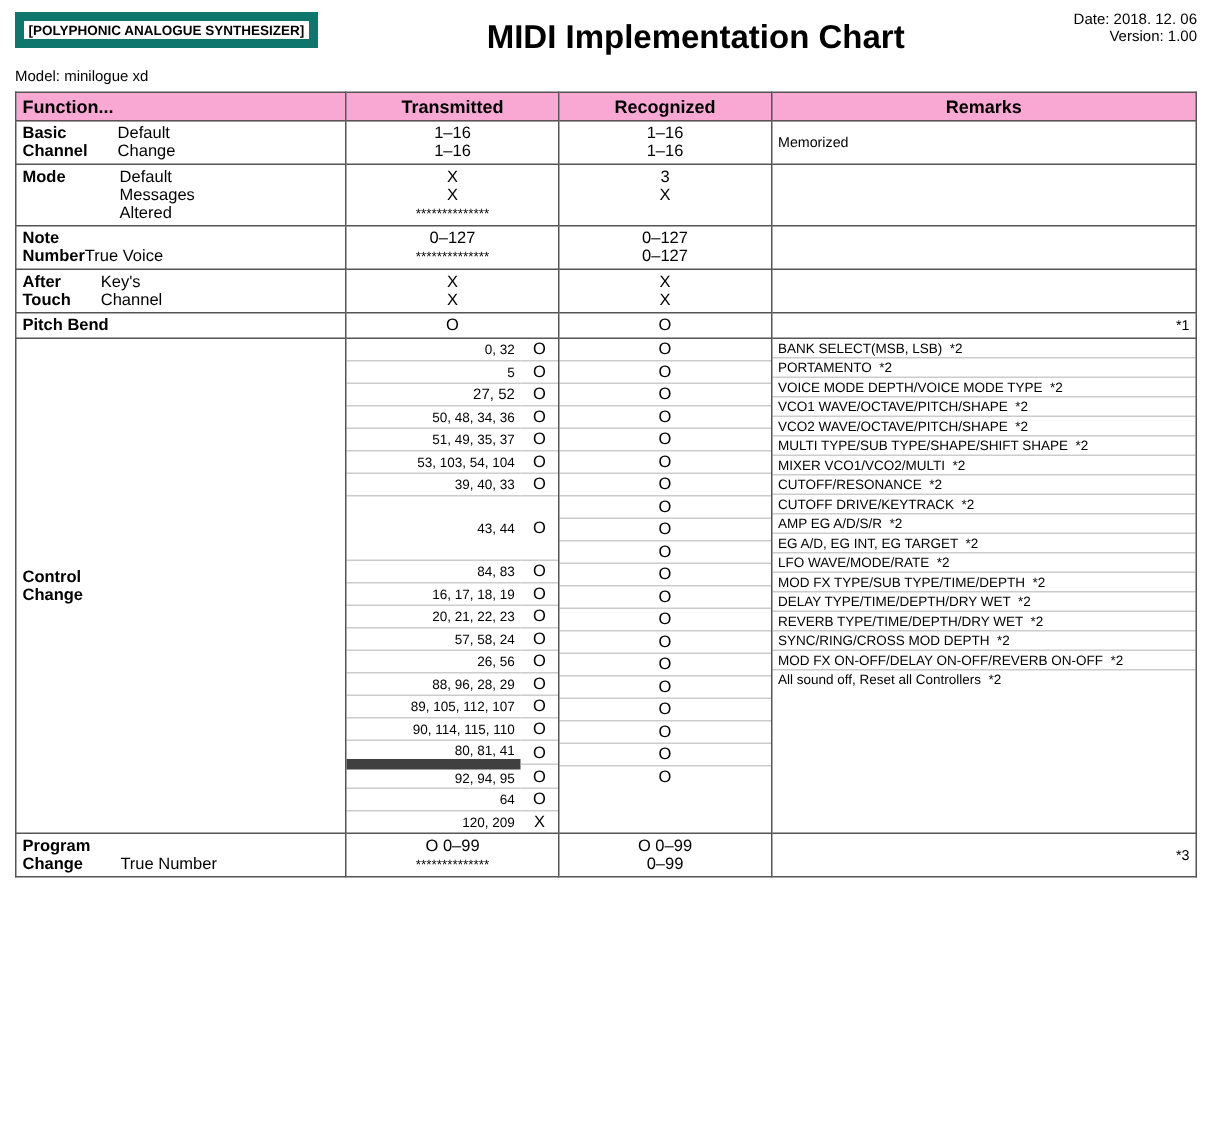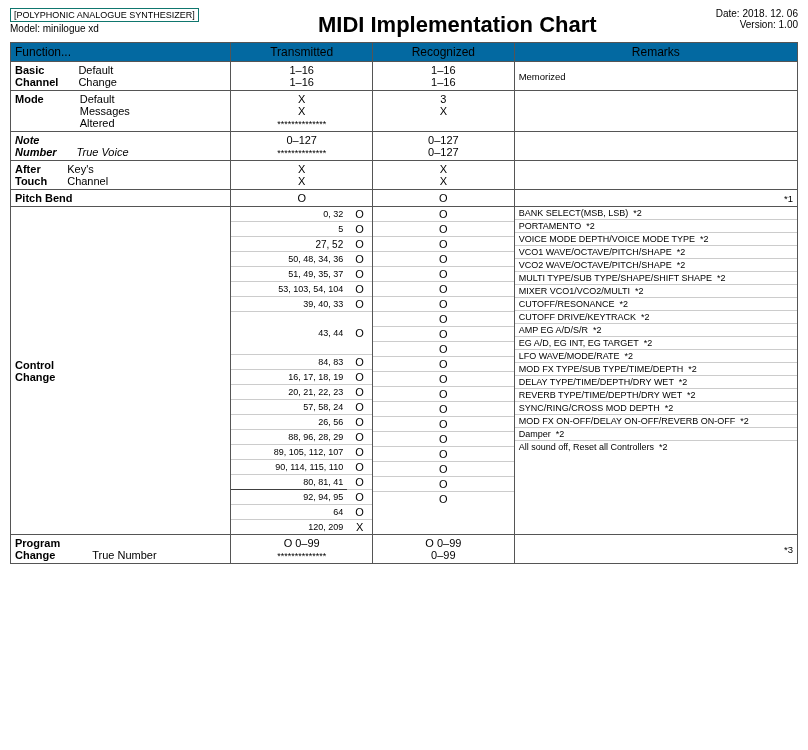--- a/index.html
+++ b/index.html
@@ -19,25 +19,25 @@
       justify-content: space-between;
       align-items: flex-start;
       margin-bottom: 4px;
     }
     .header-left {
       display: flex;
       flex-direction: column;
     }
     .synth-label {
       font-size: 9px;
-      font-weight: normal;
-      border: 1px solid #0f766e;
+      font-weight: bold;
+      border: 6px solid #0f766e;
       padding: 1px 3px;
       display: inline-block;
-      margin-bottom: 1px;
+      margin-bottom: 14px;
     }
     .model-label {
       font-size: 10px;
     }
     .main-title {
       font-size: 22px;
       font-weight: bold;
       text-align: center;
       flex: 1;
       padding-top: 4px;
@@ -55,22 +55,22 @@
       border: 1px solid #555;
       padding: 2px 4px;
       text-align: center;
       vertical-align: middle;
     }
     .col-function { width: 28%; text-align: left; }
     .col-transmitted { width: 18%; }
     .col-recognized { width: 18%; }
     .col-remarks { width: 36%; }
     .header-row th {
-      background: #0369a1;
-      font-weight: normal;
+      background: #f9a8d4;
+      font-weight: bold;
       font-size: 12px;
     }
     .function-cell {
       text-align: left;
     }
     .small-text {
       font-size: 9px;
     }
     .remarks-left {
       text-align: left;
@@ -124,21 +124,21 @@
             <span>Default<br>Messages<br>Altered</span>
           </div>
         </td>
         <td>X<br>X<br><span class="small-text">**************</span></td>
         <td>3<br>X<br>&nbsp;</td>
         <td class="remarks-left"></td>
       </tr>
 
       <tr>
         <td class="function-cell" style="vertical-align:top;">
-          <div style="display:flex; gap:20px;font-style:italic;">
+          <div style="display:flex; ">
             <span style="font-weight:bold; white-space:nowrap;">Note<br>Number</span>
             <span>&nbsp;<br>True Voice</span>
           </div>
         </td>
         <td>0–127<br><span class="small-text">**************</span></td>
         <td>0–127<br>0–127</td>
         <td class="remarks-left"></td>
       </tr>
 
 
@@ -224,21 +224,21 @@
                 </tr>
             <tr>
                   <td style="border:none; border-bottom:1px solid #ccc; text-align:right; font-size:9px; padding:1px 4px;">89, 105, 112, 107</td>
                   <td style="border:none; border-bottom:1px solid #ccc; text-align:center; padding:1px 4px;">O</td>
                 </tr>
             <tr>
                   <td style="border:none; border-bottom:1px solid #ccc; text-align:right; font-size:9px; padding:1px 4px;">90, 114, 115, 110</td>
                   <td style="border:none; border-bottom:1px solid #ccc; text-align:center; padding:1px 4px;">O</td>
                 </tr>
             <tr>
-                  <td style="border:none; border-bottom:1px solid #404040; text-align:right; font-size:9px; padding:1px 4px;">80, 81, 41</td>
+                  <td style="border:none; border-bottom:7px solid #404040; text-align:right; font-size:9px; padding:1px 4px;">80, 81, 41</td>
                   <td style="border:none; border-bottom:1px solid #ccc; text-align:center; padding:1px 4px;">O</td>
                 </tr>
             <tr>
                   <td style="border:none; border-bottom:1px solid #ccc; text-align:right; font-size:9px; padding:1px 4px;">92, 94, 95</td>
                   <td style="border:none; border-bottom:1px solid #ccc; text-align:center; padding:1px 4px;">O</td>
                 </tr>
             <tr>
                   <td style="border:none; border-bottom:1px solid #ccc; text-align:right; font-size:9px; padding:1px 4px;">64</td>
                   <td style="border:none; border-bottom:1px solid #ccc; text-align:center; padding:1px 4px;">O</td>
                 </tr>
@@ -363,33 +363,30 @@
             <tr>
                   <td style="border:none; border-bottom:1px solid #ccc; text-align:left; font-size:9px; padding:1px 4px;">REVERB TYPE/TIME/DEPTH/DRY WET &nbsp;*2</td>
                 </tr>
             <tr>
                   <td style="border:none; border-bottom:1px solid #ccc; text-align:left; font-size:9px; padding:1px 4px;">SYNC/RING/CROSS MOD DEPTH &nbsp;*2</td>
                 </tr>
             <tr>
                   <td style="border:none; border-bottom:1px solid #ccc; text-align:left; font-size:9px; padding:1px 4px;">MOD FX ON-OFF/DELAY ON-OFF/REVERB ON-OFF &nbsp;*2</td>
                 </tr>
             <tr>
-                  <td style="border:none; border-bottom:1px solid #ccc; text-align:left; font-size:9px; padding:1px 4px;">Damper &nbsp;*2</td>
-                </tr>
-            <tr>
                   <td style="border:none; text-align:left; font-size:9px; padding:1px 4px;">All sound off, Reset all Controllers &nbsp;*2</td>
                 </tr>
           </tbody>
             </table>
         </td>
       </tr>
 
       <tr>
         <td class="function-cell" style="vertical-align:top;">
-          <div style="display:flex; gap:32px;">
+          <div style="display:flex; gap:20px;">
             <span style="font-weight:bold; white-space:nowrap;">Program<br>Change</span>
             <span>&nbsp;<br>True Number</span>
           </div>
         </td>
         <td>O 0–99<br><span class="small-text">**************</span></td>
         <td>O 0–99<br>0–99</td>
         <td class="remarks-left" style="text-align:right;">*3</td>
       </tr>
     </tbody>
   </table>

